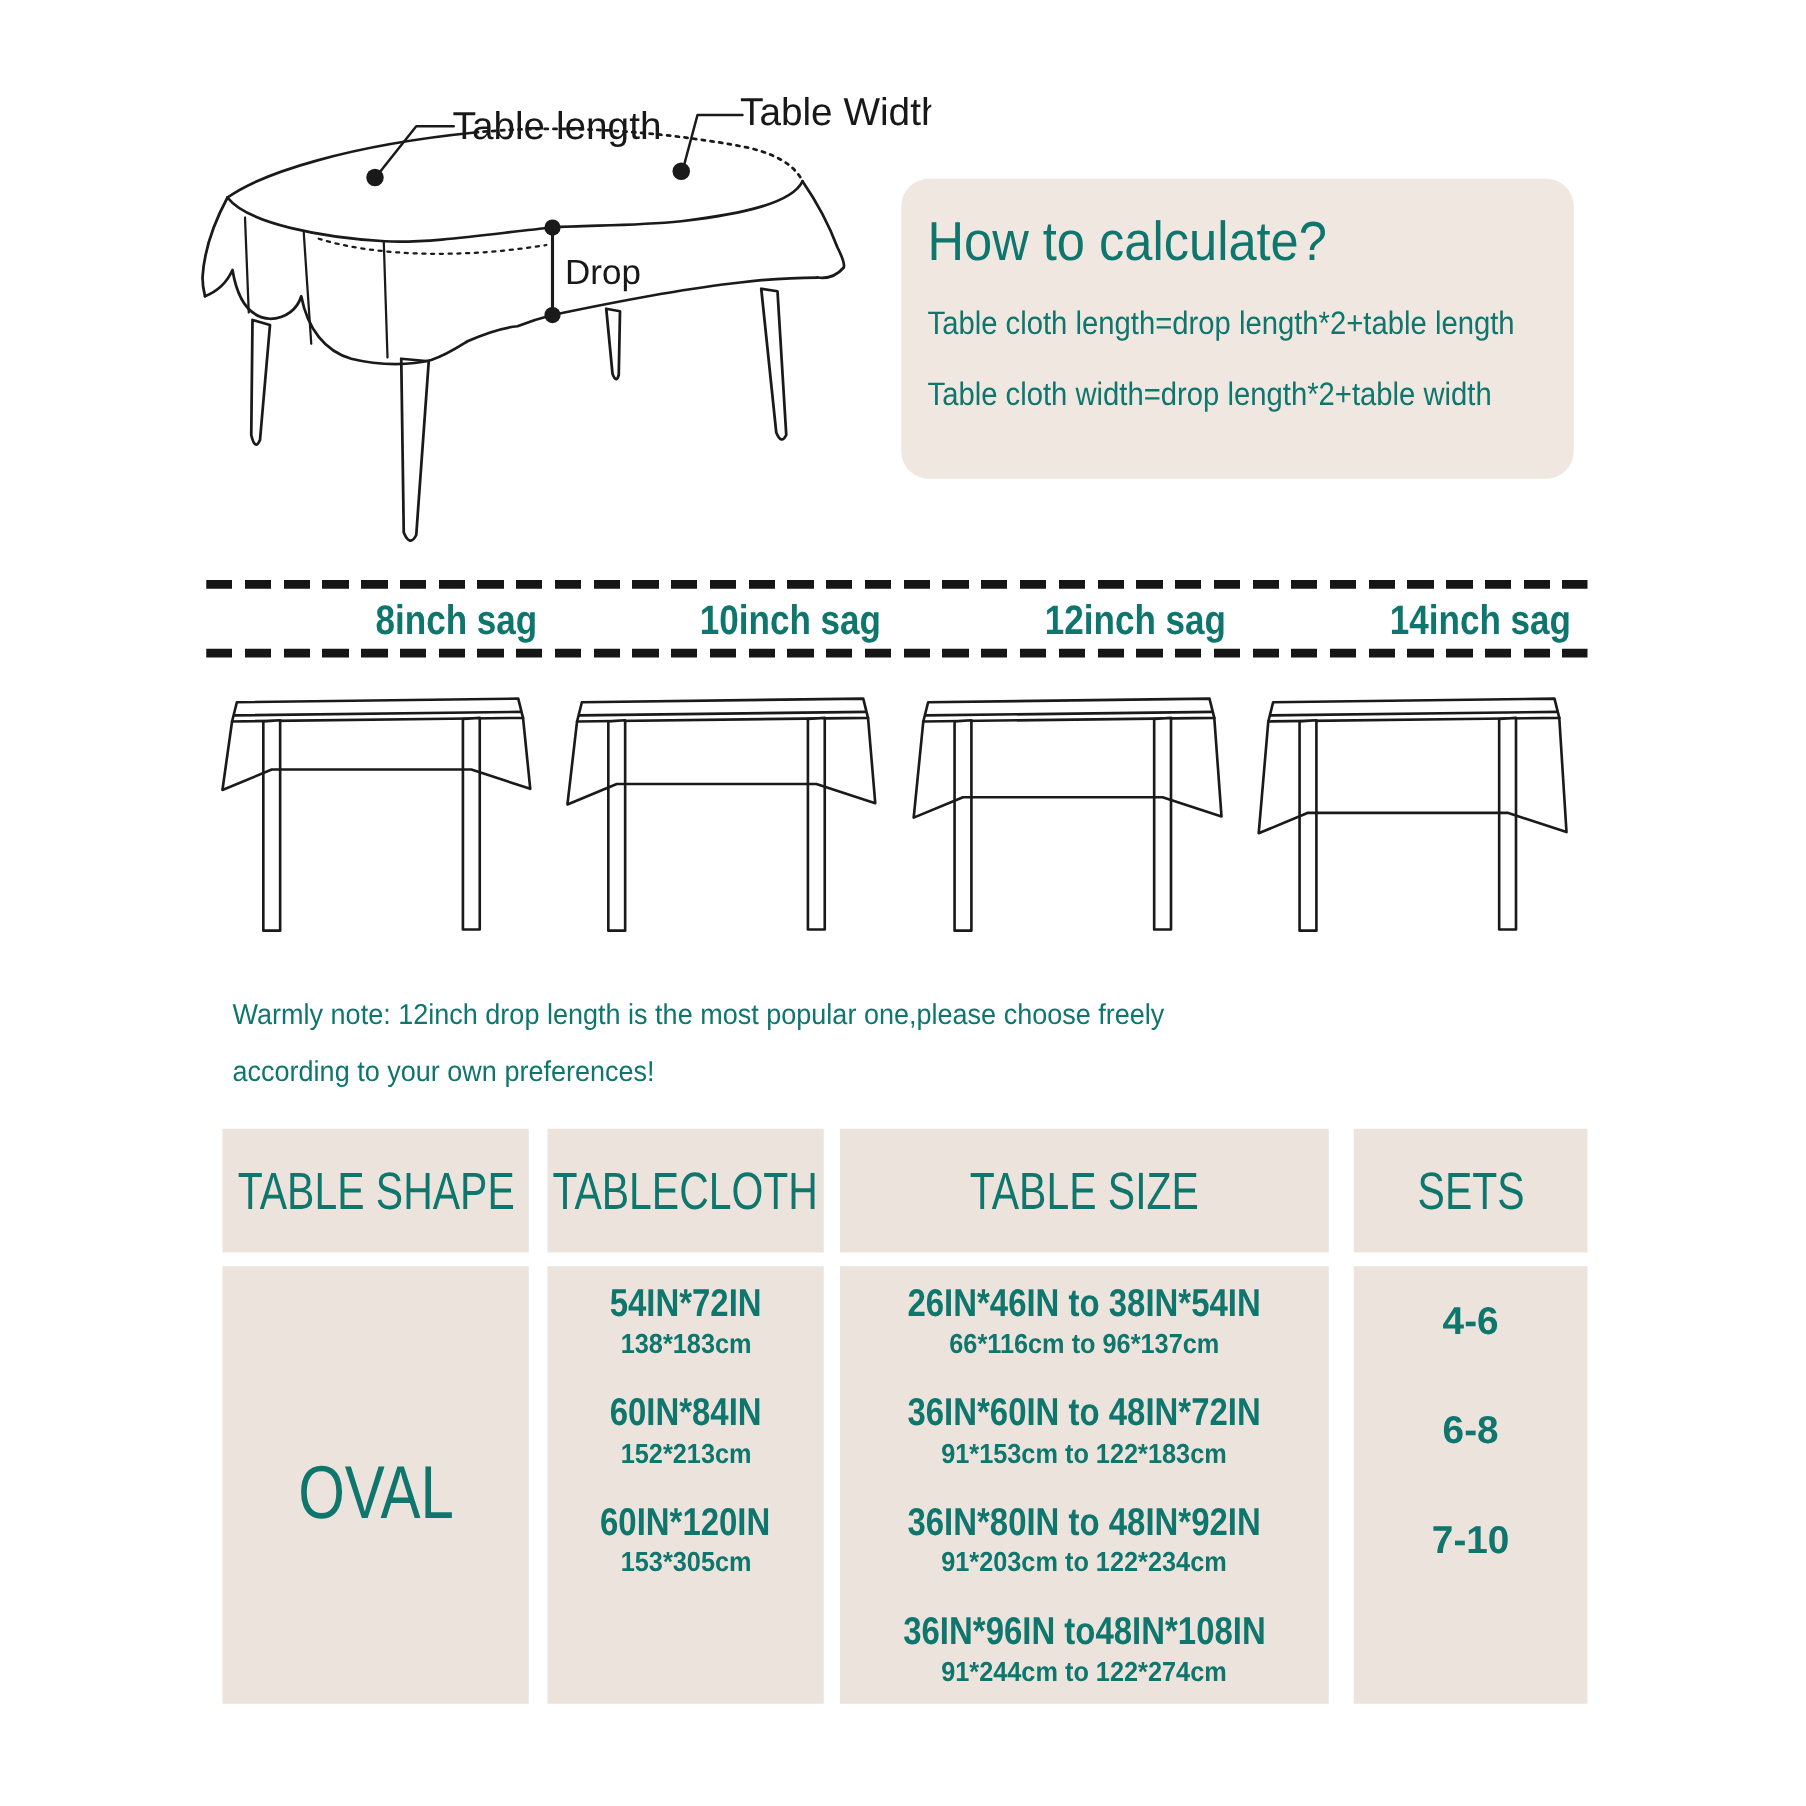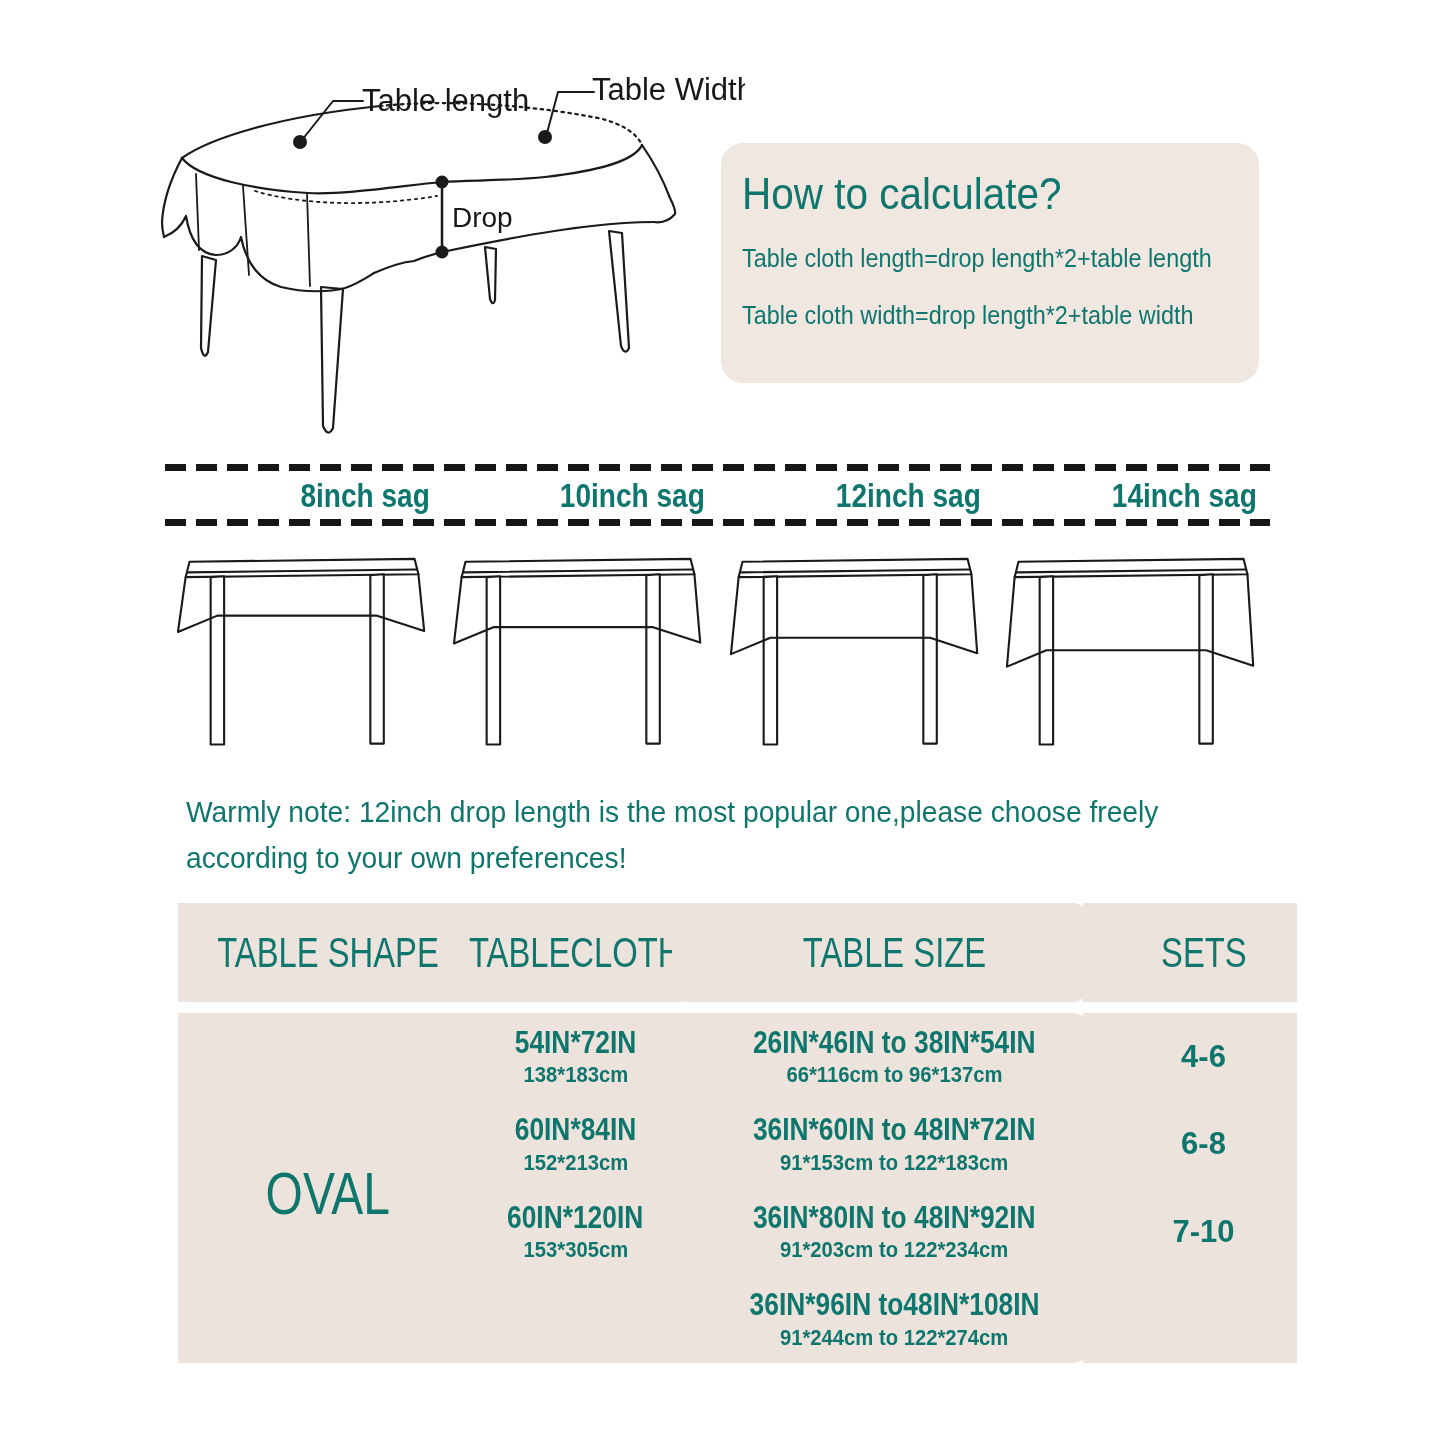--- a/index.html
+++ b/index.html
@@ -25,26 +25,26 @@
   .dash.top{top:464px;}
   .dash.bottom{top:519px;}
   
   .sag-labels{position:absolute;left:165px;top:473px;width:1105px;height:45px;display:flex;}
   .sag-labels .cell{width:276.25px;display:flex;align-items:center;justify-content:flex-end;}
   .sag-labels .cell span{font-size:33px;font-weight:700;white-space:nowrap;
     display:inline-block;transform:scaleX(.85);}
   .sag-tables{position:absolute;left:165px;top:556px;width:1105px;height:208px;display:flex;}
   .sag-tables .cell{width:276.25px;display:flex;justify-content:center;align-items:flex-start;}
   
-  .note{position:absolute;left:186px;top:789px;font-size:30px;line-height:45.5px;font-weight:400;}
+  .note{position:absolute;left:186px;top:789px;font-size:23px;line-height:45.5px;font-weight:400;}
   .note span{display:inline-block;transform:scaleX(.94);transform-origin:left top;white-space:nowrap;}
   
-  .cellbg{position:absolute;background:#ece4dc;padding-left:27px;}
+  .cellbg{position:absolute;background:#ece4dc;}
   .c1{left:178px;width:245px;} .c2{left:438px;width:221px;}
-  .c3{left:672px;width:391px;border-radius:18px;} .c4{left:1083px;width:187px;}
+  .c3{left:672px;width:391px;} .c4{left:1083px;width:187px;}
   .hrow{top:903px;height:99px;display:flex;align-items:center;justify-content:center;}
   .hrow span{font-size:42px;font-weight:400;white-space:nowrap;display:inline-block;transform:scaleX(.78);}
   .bodycol{top:1013px;height:350px;}
   .shape-cell{display:flex;align-items:center;justify-content:center;}
   .shape-cell span{font-size:60px;font-weight:400;display:inline-block;transform:scaleX(.8);padding-top:10px;}
   .srow{height:87.5px;display:flex;flex-direction:column;align-items:center;justify-content:center;}
   .srow .big{font-size:31px;font-weight:700;white-space:nowrap;display:inline-block;transform:scaleX(.85);line-height:1.05;}
   .srow .small{font-size:22px;font-weight:700;white-space:nowrap;display:inline-block;transform:scaleX(.92);line-height:1.05;margin-top:4px;}
   .srow .sets{font-size:31px;font-weight:700;white-space:nowrap;}
 </style>

